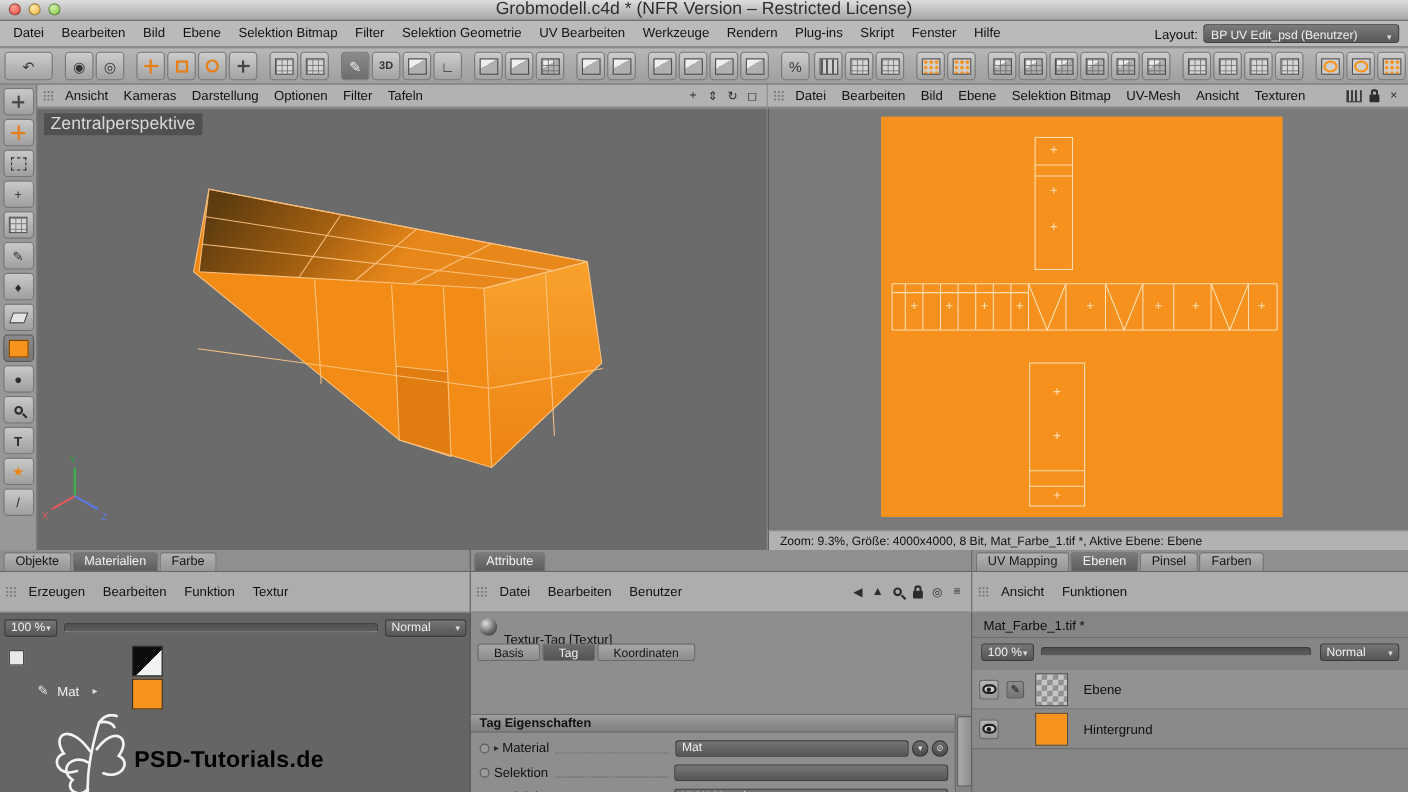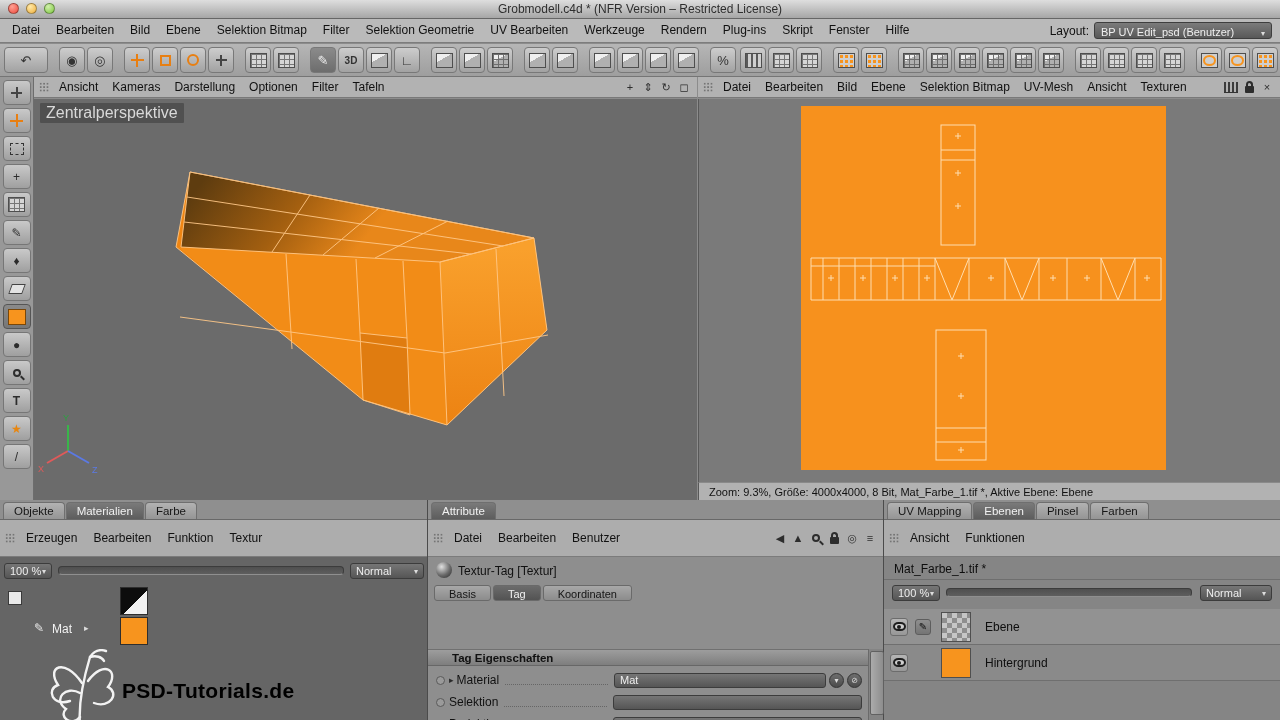--- a/index.html
+++ b/index.html
@@ -1,21 +1,21 @@
 <!DOCTYPE html>
 <html><head>
 <meta charset="utf-8">
 <style>
   html,body{margin:0;padding:0}
   body{width:1280px;height:720px;position:relative;overflow:hidden;
        font-family:"Liberation Sans",sans-serif;font-size:12px;color:#111;background:#8c8c8c}
   .abs{position:absolute}
   
   #titlebar{left:0;top:0;width:1280px;height:18px;background:linear-gradient(#dedede,#a6a6a6);
-    border-bottom:1px solid #666;display:flex;align-items:center;justify-content:center;color:#2e2e2e;font-size:12px}
+    border-bottom:1px solid #666;display:flex;align-items:center;justify-content:center;color:#2e2e2e;font-size:16px}
   .tl{position:absolute;top:3px;width:11px;height:11px;border-radius:50%;border:1px solid rgba(0,0,0,.35);box-sizing:border-box}
   #tl-close{left:8px;background:radial-gradient(circle at 35% 30%,#ffa093,#ee4b3e)}
   #tl-min{left:26px;background:radial-gradient(circle at 35% 30%,#ffe9a8,#f0b03c)}
   #tl-zoom{left:44px;background:radial-gradient(circle at 35% 30%,#d2f0ad,#7cc83e)}
   
   #menubar{left:0;top:19px;width:1280px;height:24px;background:#bababa;border-bottom:1px solid #7d7d7d;
     display:flex;align-items:center;padding:0 4px;box-sizing:border-box}
   .mi{padding:0 8px;line-height:23px;white-space:nowrap}
   #layoutwrap{margin-left:auto;display:flex;align-items:center;gap:5px;padding-right:4px}
   #layout-select{width:178px;height:17px;background:linear-gradient(#7b7b7b,#585858);border:1px solid #3e3e3e;
@@ -99,21 +99,21 @@
     border-radius:4px;height:9px;box-sizing:border-box}
   #matpanel{left:0;width:428px;background:#656565;border-right:1px solid #4b4b4b}
   #matcontent{position:relative;height:178px;color:#eee}
   #brandtext{font-size:21px;font-weight:bold;color:#000000;letter-spacing:.3px}
   #attrpanel{left:428px;width:456px;border-right:1px solid #4b4b4b}
   .atab{height:16px;line-height:16px;padding:0 14px;font-size:11px;border:1px solid #6a6a6a;border-radius:3px;
     background:linear-gradient(#a8a8a8,#8c8c8c);color:#151515;box-sizing:border-box}
   .atab.active{background:linear-gradient(#6c6c6c,#535353);color:#f0f0f0}
   #sectionhdr{position:absolute;left:0;top:92px;width:440px;height:17px;background:linear-gradient(#9d9d9d,#7e7e7e);
     border-top:1px solid #707070;border-bottom:1px solid #676767;font-weight:bold;font-size:11.5px;
-    display:flex;align-items:center;padding-left:24px;box-sizing:border-box}
+    display:flex;align-items:center;padding-left:8px;box-sizing:border-box}
   .arow{position:absolute;left:0;width:434px;height:22px;display:flex;align-items:center;padding-left:8px;box-sizing:border-box}
   .dot{width:7px;height:7px;border:1px solid #5a5a5a;border-radius:50%;flex:0 0 auto;margin-right:4px;background:#9a9a9a}
   .exp{font-size:9px;color:#2a2a2a;margin-right:3px}
   .leader{flex:1;border-bottom:1px dotted #666;height:9px;margin:0 6px}
   .afield{flex:0 0 auto;height:15px}
   .mini{width:15px;height:15px;border-radius:50%;background:linear-gradient(#6e6e6e,#4b4b4b);border:1px solid #333;
     color:#ddd;font-size:8px;display:flex;align-items:center;justify-content:center;flex:0 0 auto;margin-left:3px;box-sizing:border-box}
   #ascroll{position:absolute;left:440px;top:92px;width:15px;height:128px;background:#848484;border-left:1px solid #6a6a6a;box-sizing:border-box}
   #ascroll .thumb{position:absolute;left:1px;top:2px;width:12px;height:62px;border:1px solid #616161;border-radius:2px;
     background:linear-gradient(90deg,#ababab,#8d8d8d)}
@@ -533,21 +533,21 @@
         <span class="icon-search"></span>
       </span>
     <span class="vicon">
         <span class="icon-lock"></span>
       </span>
     <span class="vicon">◎</span>
     <span class="vicon">≡</span>
   </div>
   <div style="position:relative;height:178px">
     <span class="abs" style="left:8px;top:5px;width:16px;height:16px;border-radius:50%;background:radial-gradient(circle at 35% 30%,#e0e0e0,#6a6a6a 55%,#262626)"></span>
-    <span class="abs" style="left:30px;top:7px;font-size:12px">Textur-Tag [Textur]</span>
+    <span class="abs" style="left:30px;top:17px;font-size:12px">Textur-Tag [Textur]</span>
     <div class="abs" style="left:6px;top:28px;display:flex;gap:2px">
       <span class="atab">Basis</span>
       <span class="atab active">Tag</span>
       <span class="atab">Koordinaten</span>
     </div>
     <div id="sectionhdr">
       <span>Tag Eigenschaften</span>
     </div>
 
     <div class="arow" style="top:112px">

